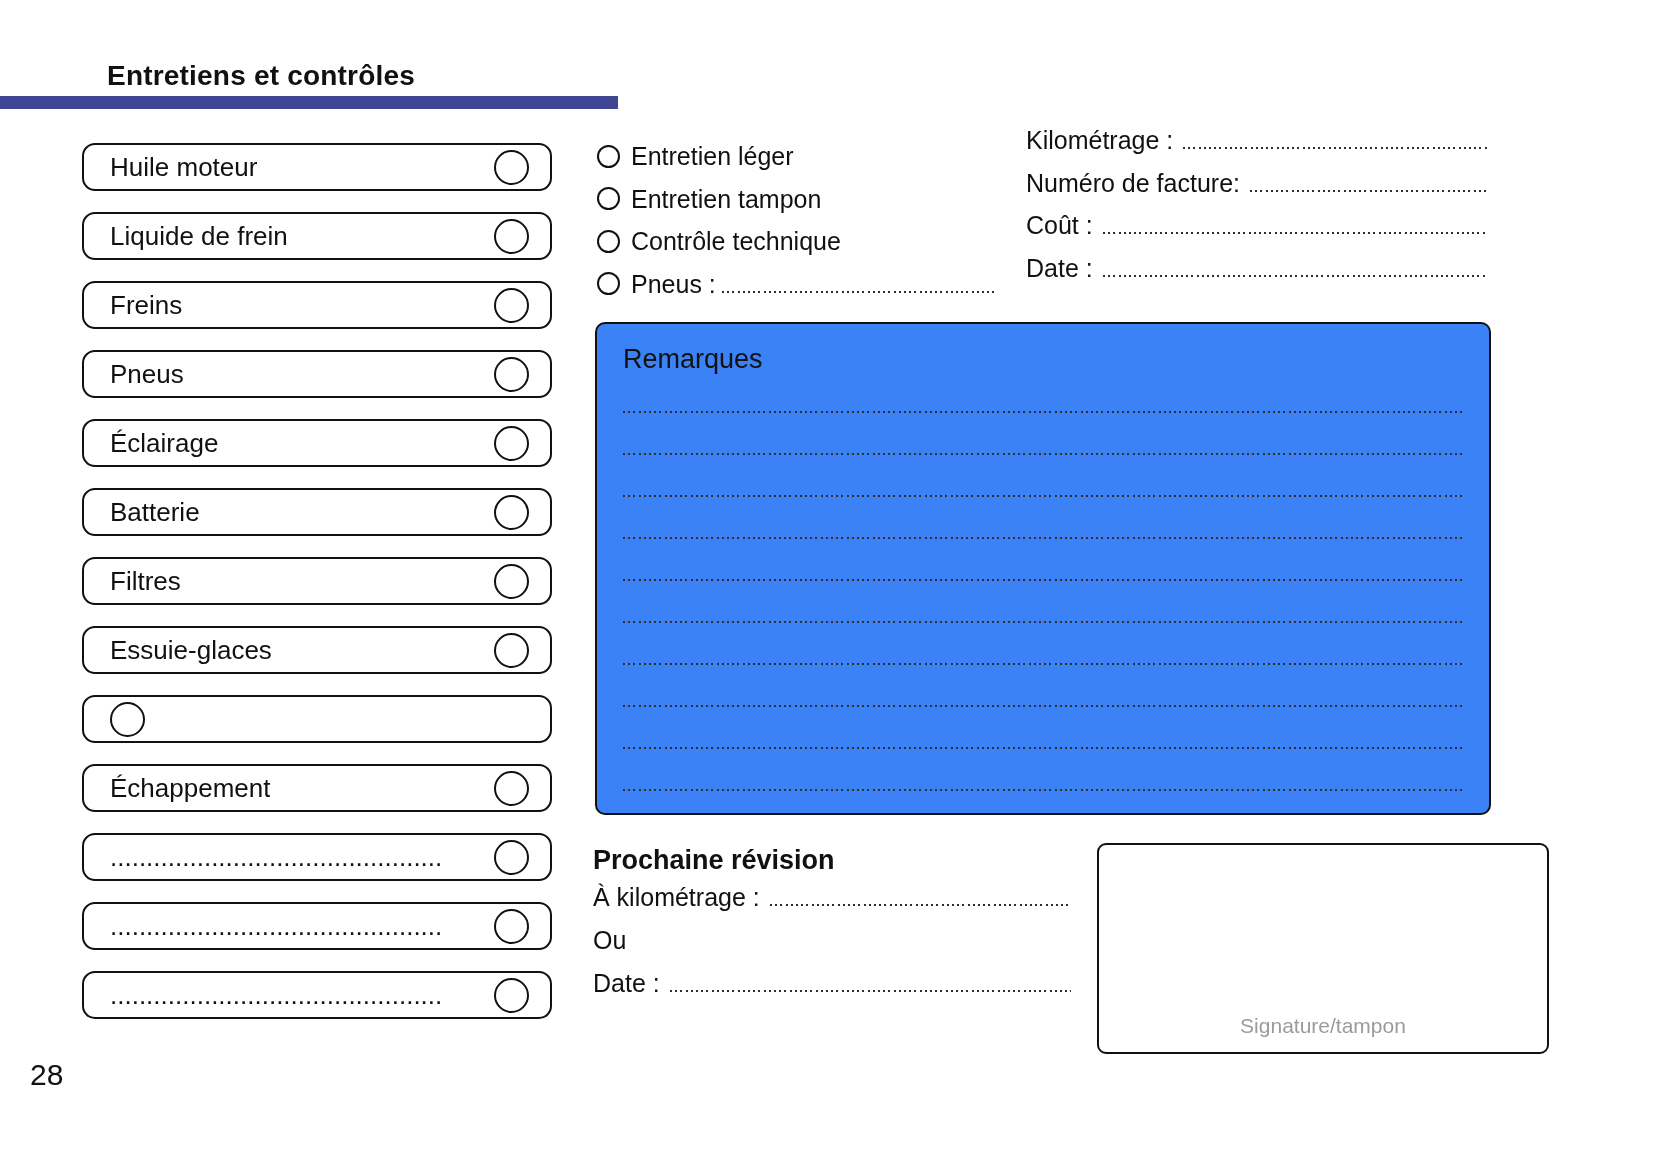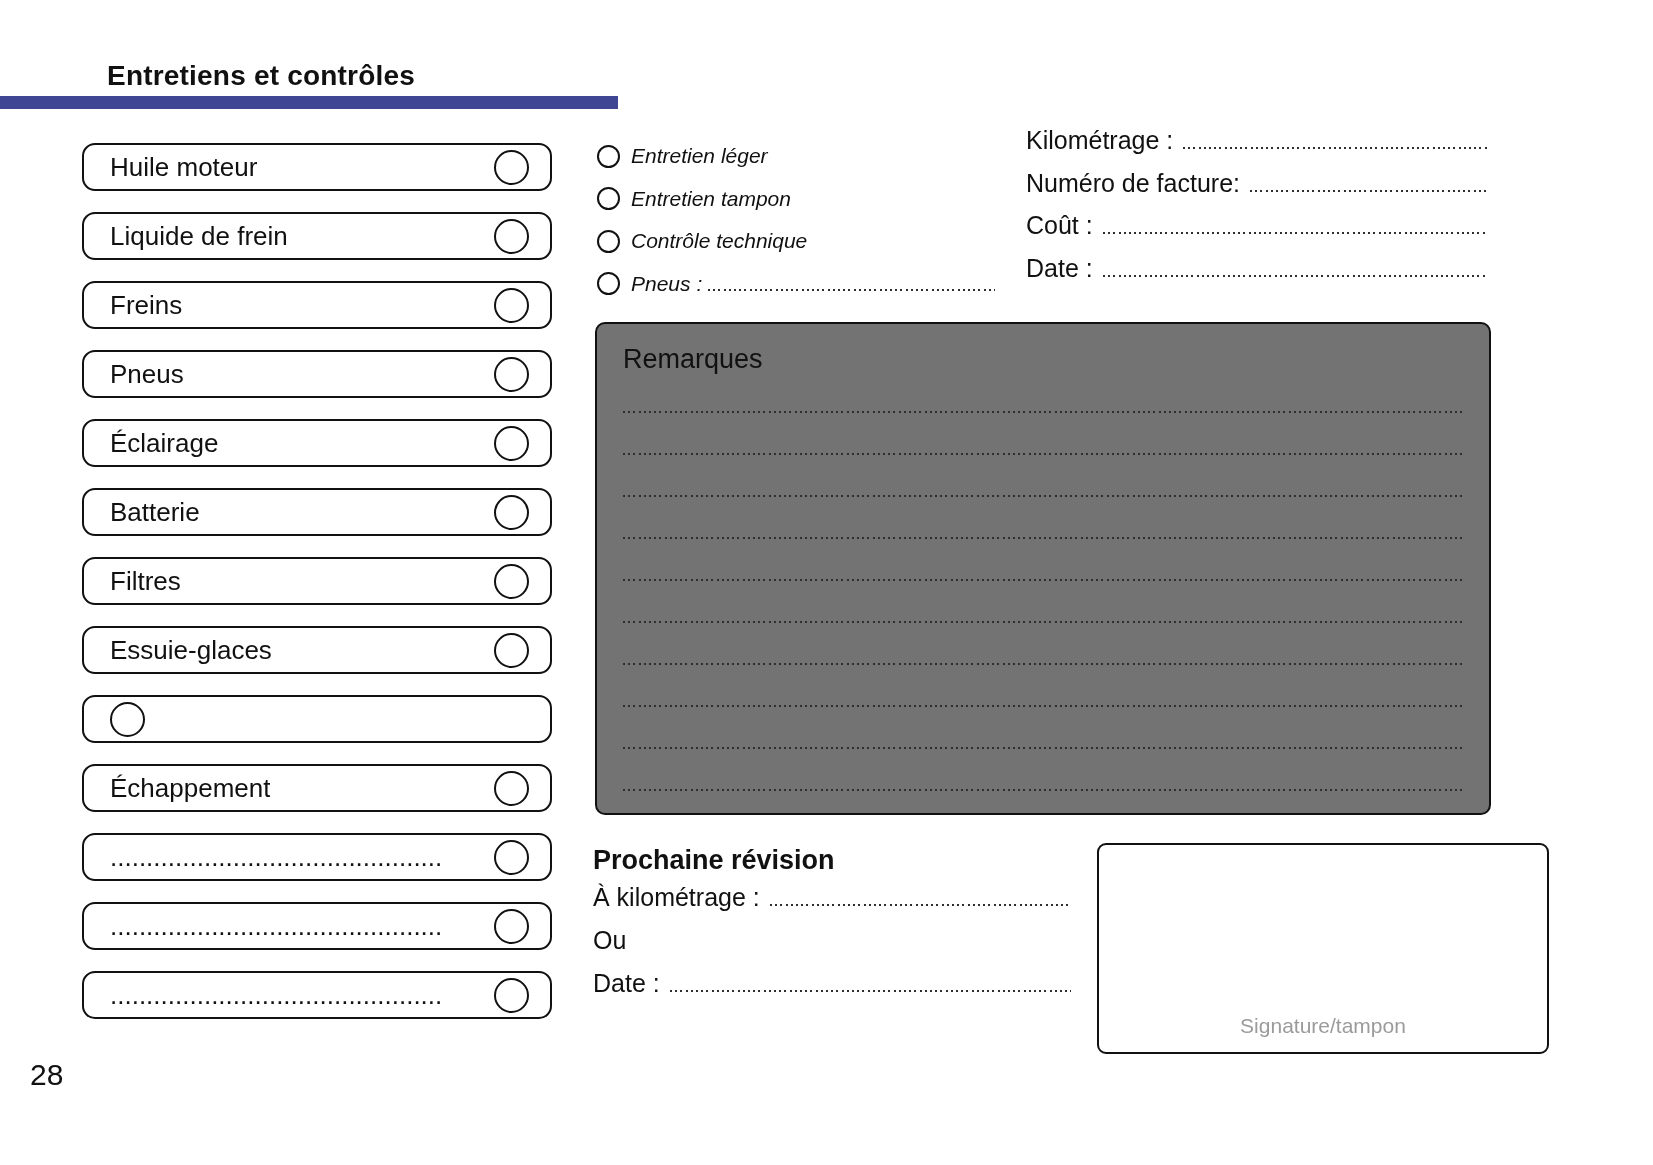--- a/index.html
+++ b/index.html
@@ -77,24 +77,23 @@
     display: flex;
     flex-direction: column;
   }
   .option-row {
     display: flex;
     align-items: baseline;
     height: 42.5px;
   }
   .option-row .circle { align-self: center; margin-right: 11px; }
   .option-label {
-    font-size: 21px;
+    font-size: 25px;
     line-height: 42.5px;
     white-space: nowrap;
-    font-style: italic;
   }
 
   .fill-line {
     flex: 1;
     height: 2px;
     margin-left: 6px;
     background: repeating-linear-gradient(to right, #2e2e2e 0 2px, transparent 2px 5.2px);
   }
 
   
@@ -120,21 +119,21 @@
 
   
   .remarks-box {
     position: absolute;
     left: 595px;
     top: 322px;
     width: 896px;
     height: 493px;
     border: 2.5px solid #111;
     border-radius: 10px;
-    background: #737373;
+    background: #3b82f6;
     padding: 20px 26px 0 26px;
   }
   .remarks-title {
     font-size: 27px;
   }
   .remarks-lines { margin-top: -4px; }
   .remark-line {
     height: 42px;
     background: repeating-linear-gradient(to right, #2e2e2e 0 2px, transparent 2px 5.2px) left bottom / 100% 2px no-repeat;
   }

